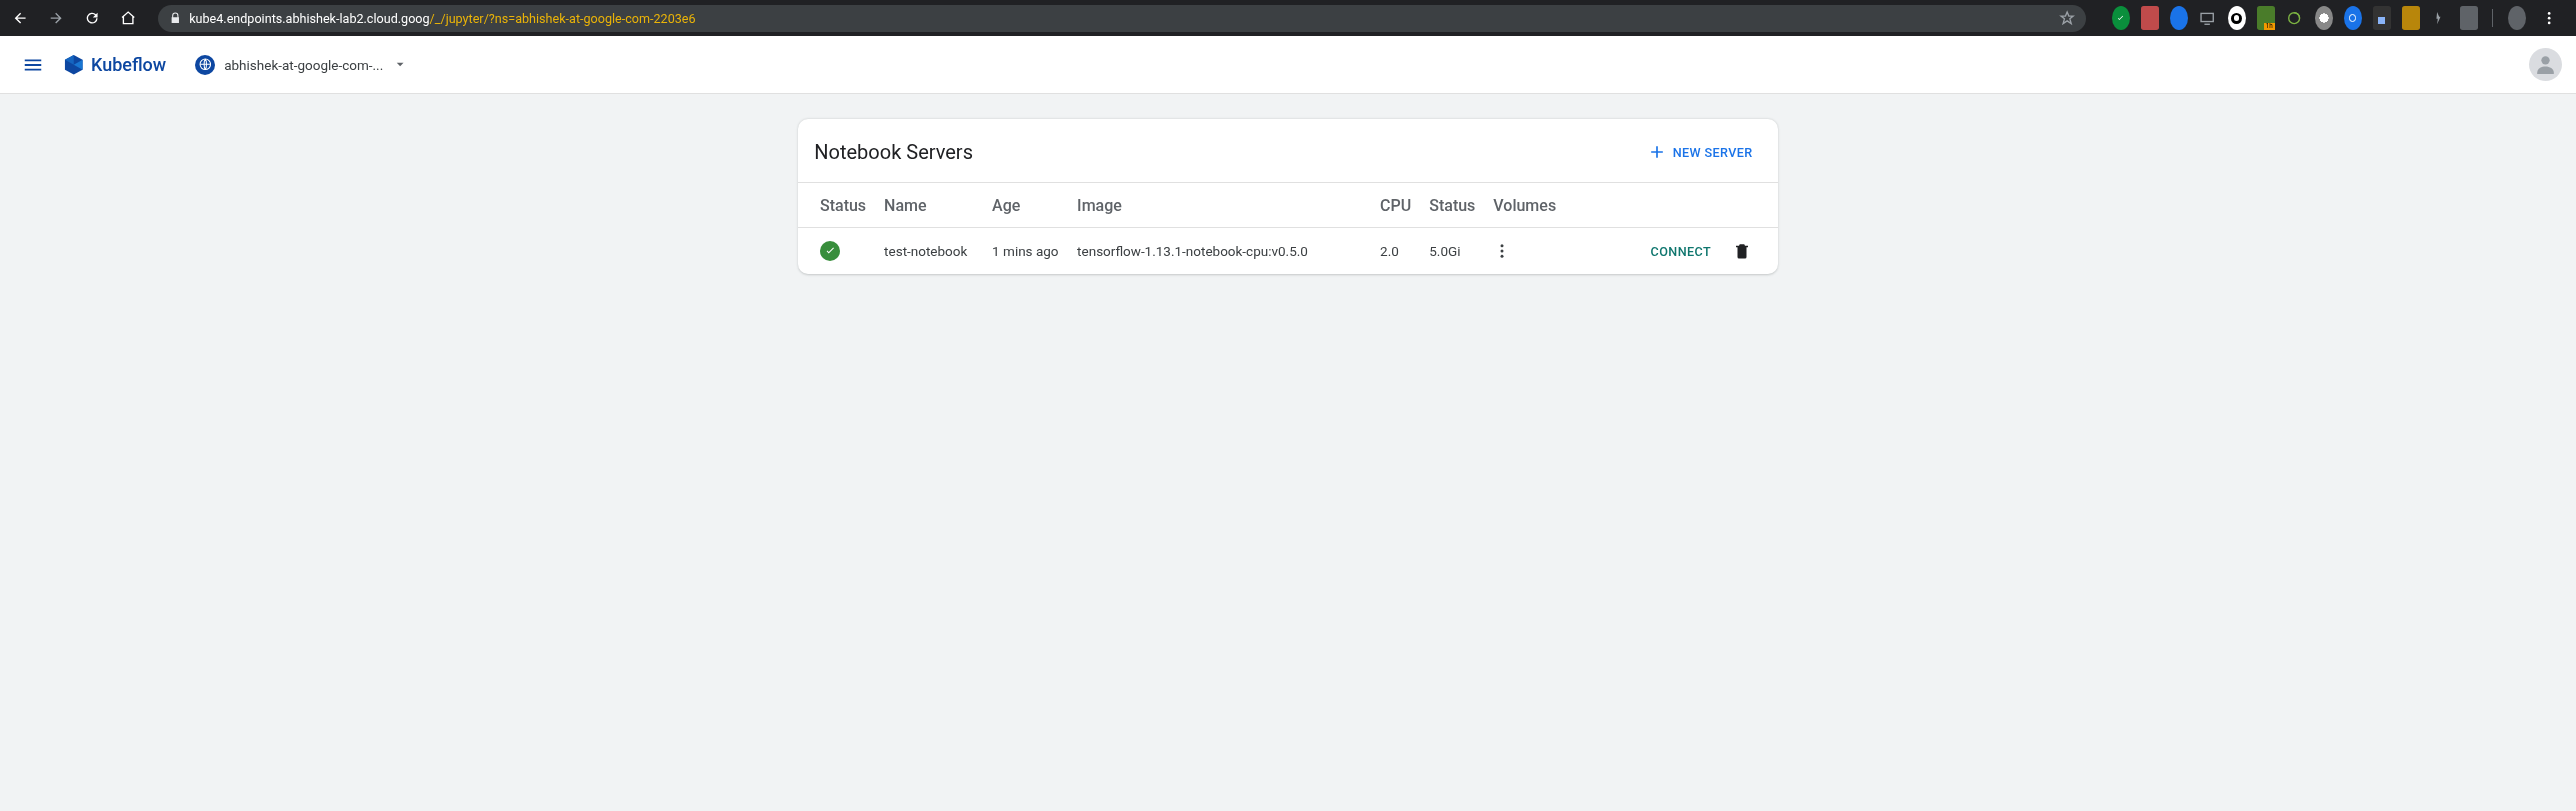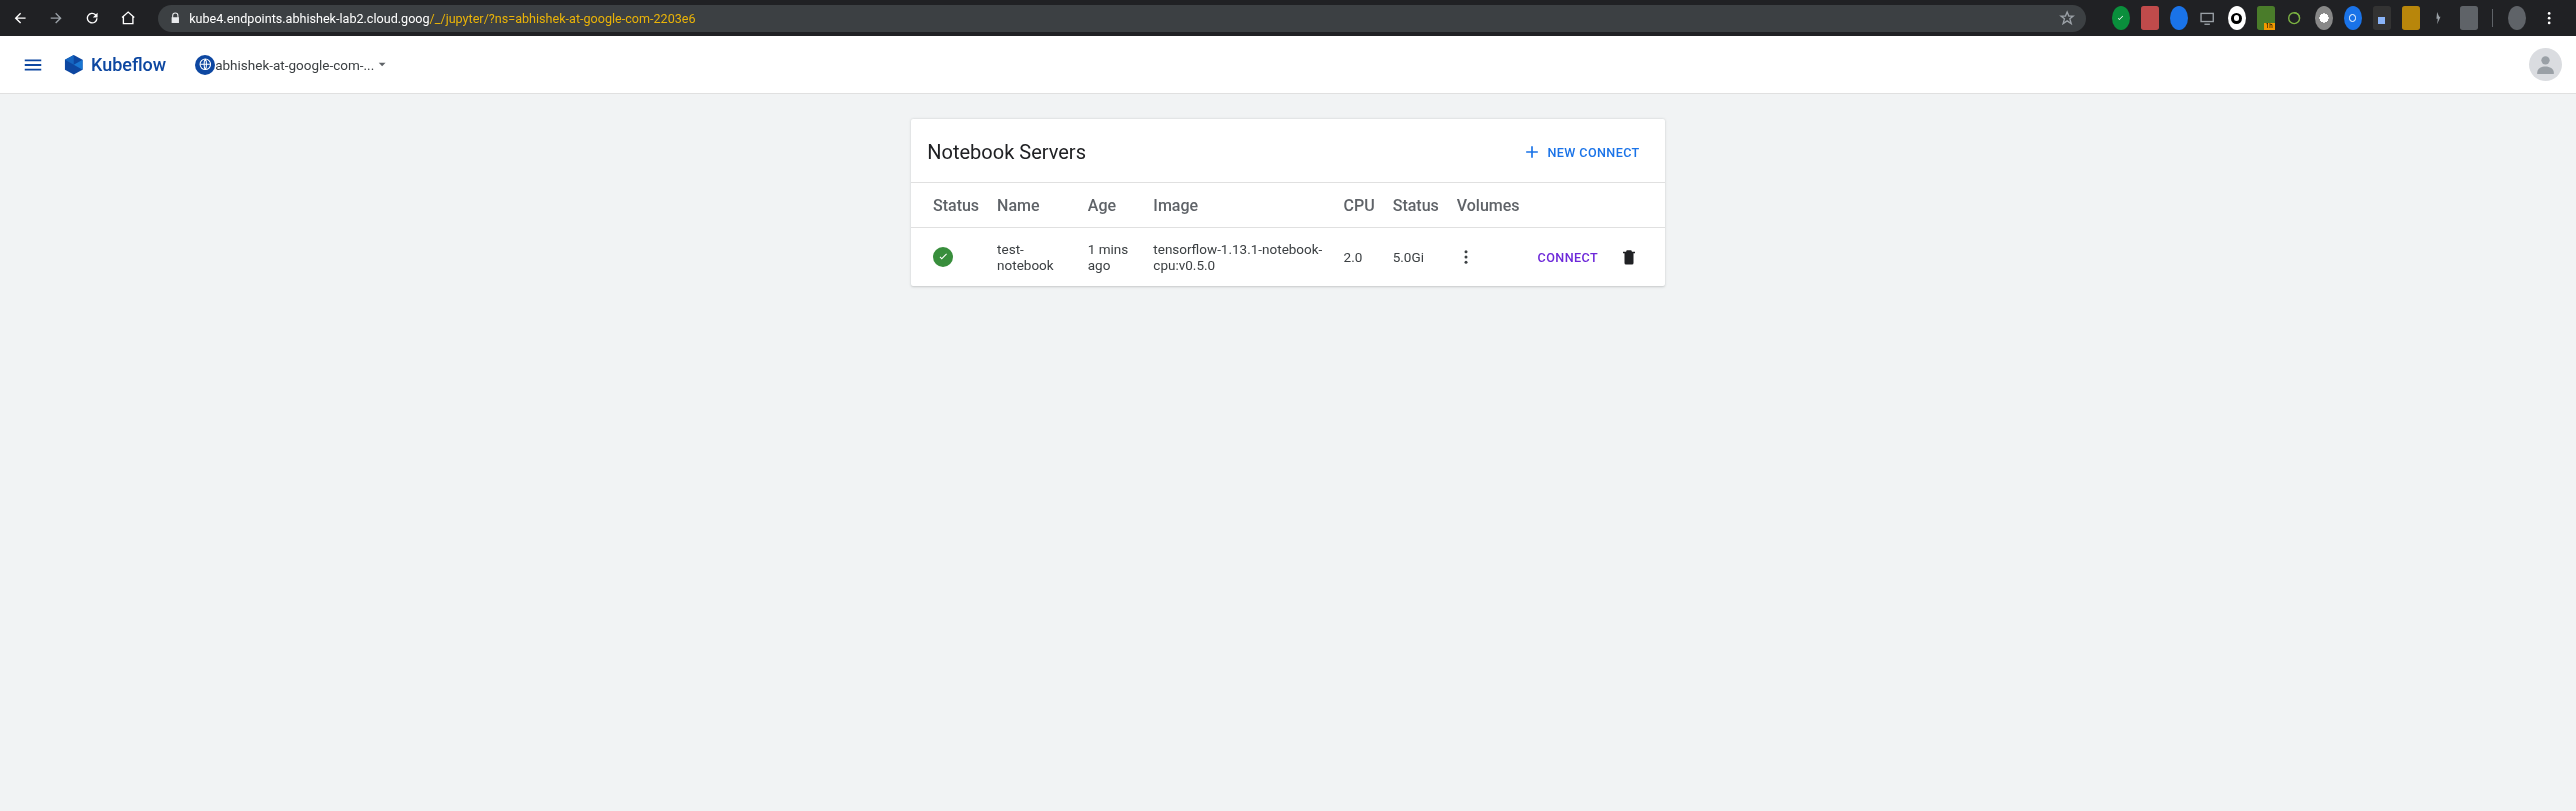--- a/index.html
+++ b/index.html
@@ -63,21 +63,21 @@
   }
   .logo {
     display: flex; align-items: center; gap: 6px;
     margin-left: 11px;
     color: #0d47a1;
     font-size: 18px;
     font-weight: 500;
     cursor: pointer;
   }
   .ns-selector {
-    display: flex; align-items: center; 
+    display: flex; align-items: center; gap: 9px;
     margin-left: 29px;
     color: #3c4043;
     font-size: 13.5px;
     cursor: pointer;
   }
   .ns-selector .globe {
     width: 20px; height: 20px; border-radius: 50%;
     background: #0d47a1;
     display: flex; align-items: center; justify-content: center;
   }
@@ -89,23 +89,23 @@
     cursor: pointer;
   }
 
   
   .page {
     display: flex;
     justify-content: center;
     padding: 25px 11px;
   }
   .card {
-    width: 754px;
+    width: 980px;
     background: #fff;
-    border-radius: 2px;
+    border-radius: 10px;
     box-shadow: 0 0.9px 2.7px rgba(60,64,67,.15), 0 0.9px 1.8px rgba(60,64,67,.1);
   }
   .card-header {
     display: flex;
     align-items: center;
     justify-content: space-between;
     padding: 18px 16.3px 14.5px 16.3px;
   }
   .card-title { font-size: 20px; font-weight: 400; color: #202124; }
   .new-server {
@@ -141,21 +141,21 @@
     vertical-align: middle;
   }
   table.servers tbody td:first-child { padding-left: 22px; }
   .status-ok {
     width: 20px; height: 20px; border-radius: 50%;
     background: #388e3c;
     display: inline-flex; align-items: center; justify-content: center;
   }
   .row-actions { display: flex; align-items: center; gap: 22px; justify-content: flex-end; padding-right: 18px; }
   .connect {
-    color: #6d28d9;
+    color: #0f766e;
     font-size: 12.6px;
     font-weight: 500;
     letter-spacing: 0.4px;
     cursor: pointer;
   }
   .icon-btn { cursor: pointer; display:flex; }
   .col-status { width: 67px; }
   .col-name { width: 108px; }
   .col-age { width: 85px; }
   .col-image { width: 303px; }
@@ -293,21 +293,21 @@
 </div>
 
 <div class="page">
   <div class="card">
     <div class="card-header">
       <div class="card-title">Notebook Servers</div>
       <div class="new-server">
         <svg width="20" height="20" viewBox="0 0 24 24">
             <path d="M11 5h2v6h6v2h-6v6h-2v-6H5v-2h6z"></path>
           </svg>
-        <span>NEW CONNECT</span>
+        <span>NEW SERVER</span>
       </div>
     </div>
 
     <table class="servers">
       <colgroup>
         <col class="col-status">
           <col class="col-name">
           <col class="col-age">
           <col class="col-image">
         <col class="col-cpu">

